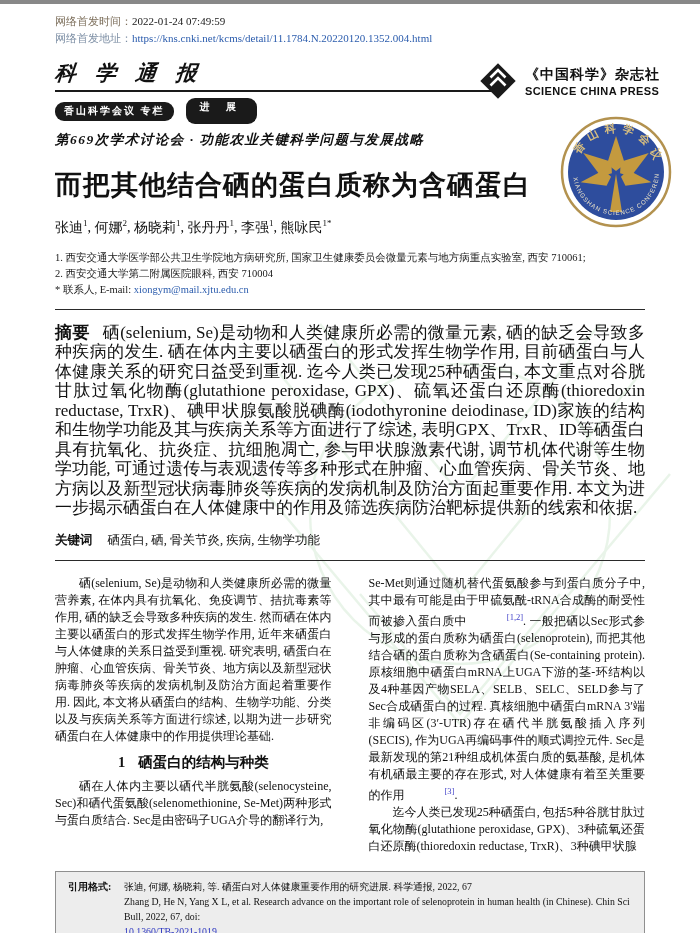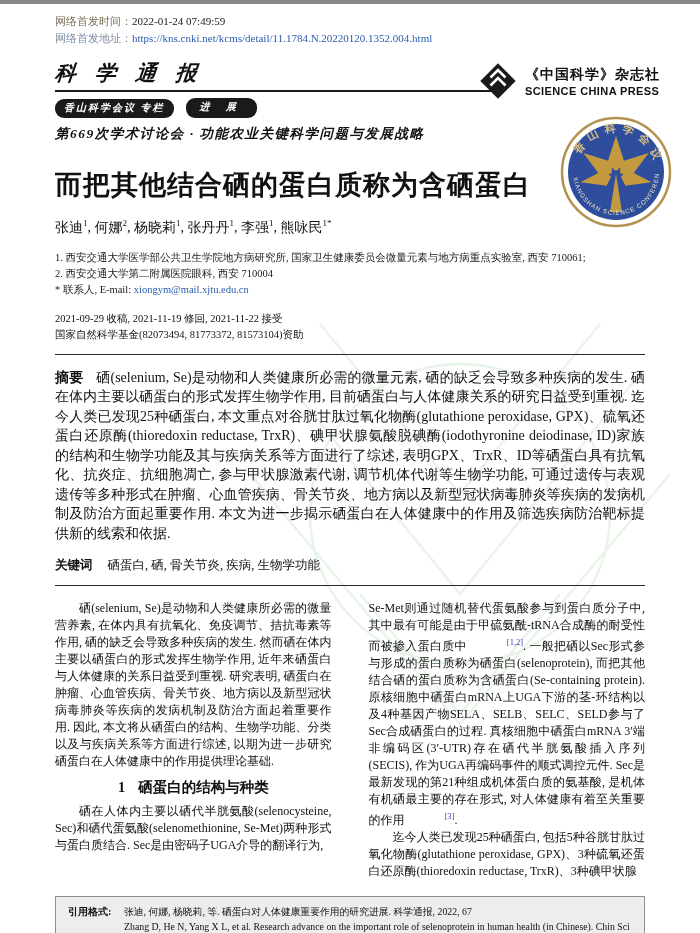--- a/index.html
+++ b/index.html
@@ -18,42 +18,42 @@
   .pf-label1 { color:#7c6e5a; }
   .pf-label2 { color:#7c8ea4; }
   .pf-time { color:#1a1a1a; }
   .pf-url { color:#2b5cad; text-decoration:none; }
 
   
   .masthead { position:relative; margin:12px 40px 0 55px; height:78px; }
   .journal-name { font-weight:bold; font-style:italic; font-size:21px; letter-spacing:7px; transform:skewX(-6deg); display:inline-block; }
   .rule1 { width:442px; border-top:2px solid #1a1a1a; margin-top:3px; }
   .badges { margin-top:6px; display:flex; align-items:center; }
-  .badge { background:#1a1a1a; color:#fff; font-style:italic; font-weight:bold; font-size:10px; padding:2px 9px 3px; letter-spacing:2px;border-radius:9px; }
-  .badge.b2 { margin-left:12px; letter-spacing:7px; padding:2px 14px 4px; }
+  .badge { background:#1a1a1a; color:#fff; font-weight:bold; font-size:10px; padding:2px 9px 3px; letter-spacing:2px;border-radius:9px; }
+  .badge.b2 { margin-left:12px; letter-spacing:7px; padding:2px 14px 10px; }
   .motto { margin-top:7px; font-weight:bold; font-size:13.5px; letter-spacing:1.5px; font-style:italic; }
   .press { position:absolute; right:0; top:2px; display:flex; align-items:center; }
   .press-text { margin-left:7px; }
   .press-cn { font-size:14px; font-weight:bold; letter-spacing:1px; }
   .press-en { font-size:11px; font-weight:bold; font-family:"Liberation Sans","DejaVu Sans",sans-serif; letter-spacing:.4px; margin-top:1px; }
 
   
   .seal { position:absolute; left:560px; top:112px; z-index:3; }
 
   
   .title { margin:30px 55px 0; font-size:27px; font-weight:bold; letter-spacing:1px; }
   .authors { margin:15px 55px 0; font-size:14px; }
   .authors sup { font-size:9px; }
   .affils { margin:13px 55px 0; font-size:10.5px; line-height:16px; color:#1a1a1a; }
   .email { color:#2b5cad; text-decoration:none; }
   .dates { margin:13px 55px 0; font-size:10.5px; line-height:16px; }
   .rule-full { margin:11px 55px 0; border-top:1.5px solid #2a2a2a; }
 
   
-  .abstract { margin:13px 55px 0; font-size:14px; line-height:19.5px; text-align:justify; }
+  .abstract { margin:13px 55px 0; font-size:17px; line-height:19.5px; text-align:justify; }
   .abs-label { font-weight:bold; margin-right:13px; }
   .keywords { margin:14px 55px 0; font-size:12.5px; }
   .kw-label { font-weight:bold; margin-right:15px; }
 
   
   .columns { margin:14px 55px 0; display:flex; gap:37px; font-size:12px; line-height:17px; text-align:justify;font-family:Liberation Serif, serif; }
   .col { width:292px; }
   .col p.indent { text-indent:2em; }
   .sec-head { font-size:14.5px; font-weight:bold; margin:9px 0 7px; text-align:center; }
   .sec-no { margin-right:13px; }
@@ -119,24 +119,20 @@
     </div>
 
     <div class="affils">
       <div>1. 西安交通大学医学部公共卫生学院地方病研究所, 国家卫生健康委员会微量元素与地方病重点实验室, 西安 710061;</div>
       <div>2. 西安交通大学第二附属医院眼科, 西安 710004</div>
       <div>
         <span>* 联系人, E-mail: </span><a class="email" href="#">xiongym@mail.xjtu.edu.cn</a>
       </div>
     </div>
 
-    <div class="dates">
-      <div>2021-09-29 收稿, 2021-11-19 修回, 2021-11-22 接受</div>
-      <div>国家自然科学基金(82073494, 81773372, 81573104)资助</div>
-    </div>
 
     <div class="rule-full"></div>
 
     <div class="abstract">
       <span class="abs-label">摘要</span><span>硒(selenium, Se)是动物和人类健康所必需的微量元素, 硒的缺乏会导致多种疾病的发生. 硒在体内主要以硒蛋白的形式发挥生物学作用, 目前硒蛋白与人体健康关系的研究日益受到重视. 迄今人类已发现25种硒蛋白, 本文重点对谷胱甘肽过氧化物酶(glutathione peroxidase, GPX)、硫氧还蛋白还原酶(thioredoxin reductase, TrxR)、碘甲状腺氨酸脱碘酶(iodothyronine deiodinase, ID)家族的结构和生物学功能及其与疾病关系等方面进行了综述, 表明GPX、TrxR、ID等硒蛋白具有抗氧化、抗炎症、抗细胞凋亡, 参与甲状腺激素代谢, 调节机体代谢等生物学功能, 可通过遗传与表观遗传等多种形式在肿瘤、心血管疾病、骨关节炎、地方病以及新型冠状病毒肺炎等疾病的发病机制及防治方面起重要作用. 本文为进一步揭示硒蛋白在人体健康中的作用及筛选疾病防治靶标提供新的线索和依据.</span>
     </div>
 
     <div class="keywords">
       <span class="kw-label">关键词</span><span>硒蛋白, 硒, 骨关节炎, 疾病, 生物学功能</span>
     </div>

